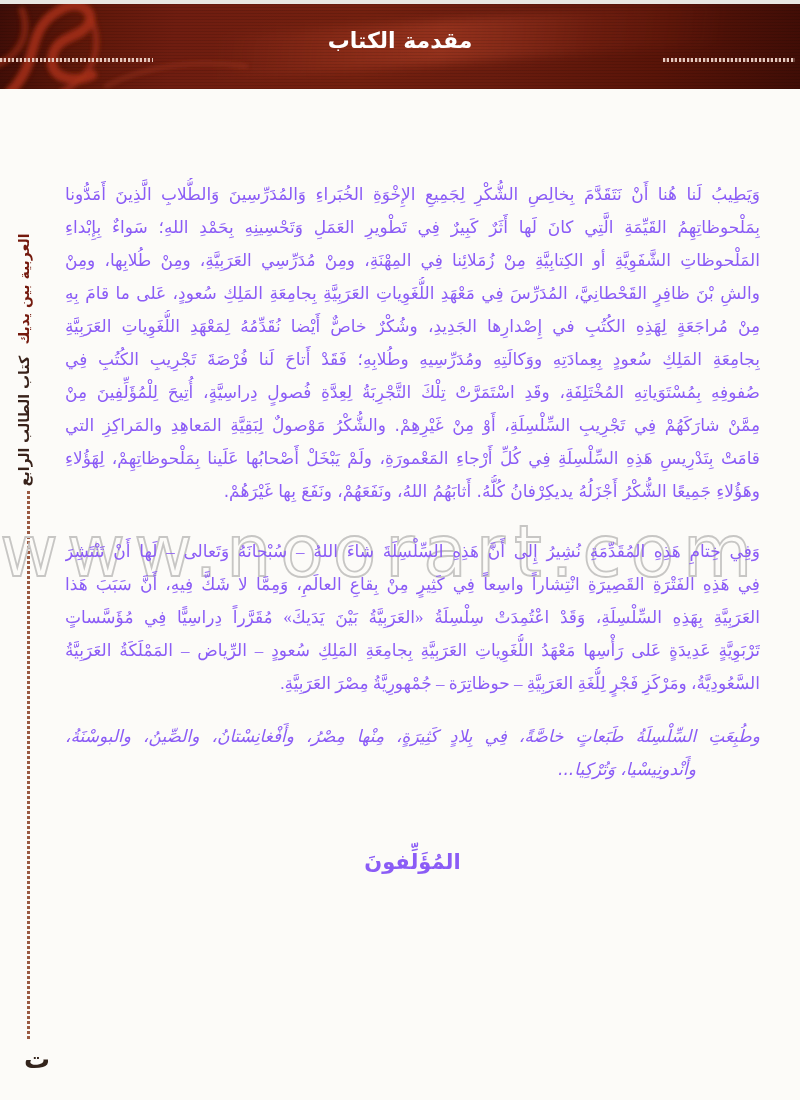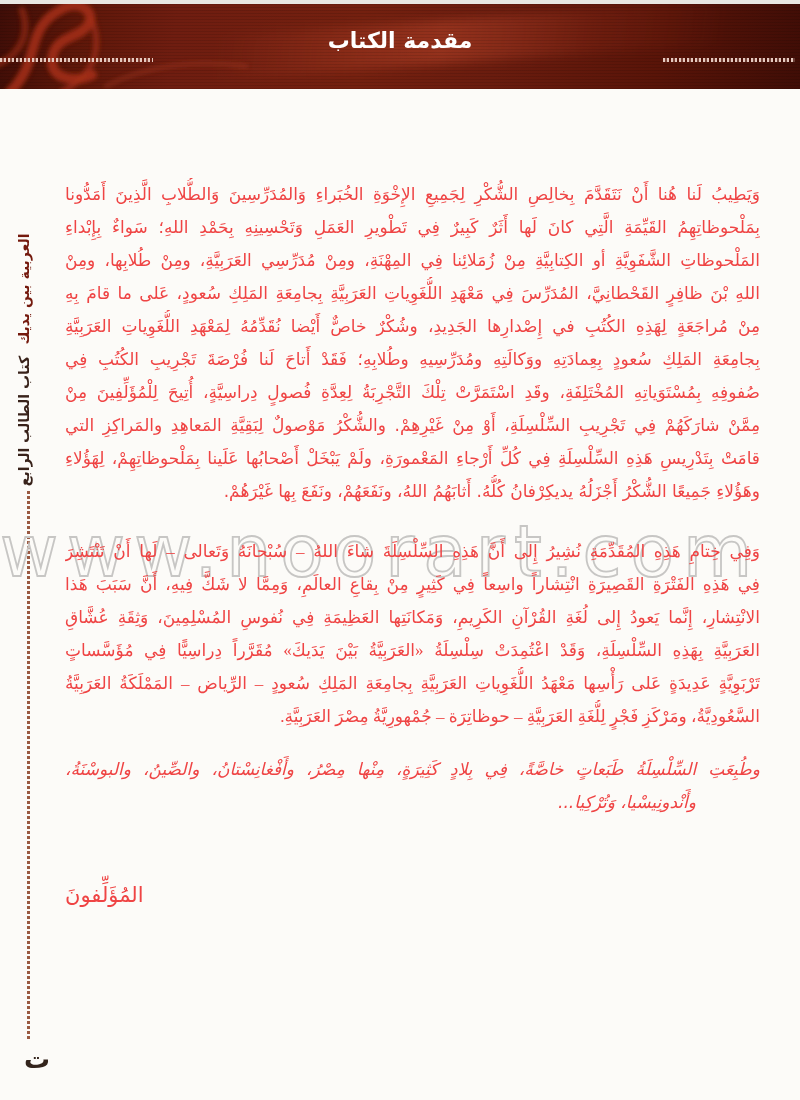--- a/index.html
+++ b/index.html
@@ -63,34 +63,34 @@
     font-size:71px; letter-spacing:9px; line-height:60px;
     color:transparent; -webkit-text-stroke:1.8px #c7c6c4;
   }
   @supports not (-webkit-text-stroke:1px #000) {
     .watermark { color:#d2d1cf; }
   }
 
   
   .content {
     position:absolute; top:174px; right:40px; width:695px; z-index:2;
-    direction:rtl; color:#ef4444;
+    direction:rtl; color:#8b5cf6;
   }
   .tline {
     height:33px; line-height:33px; font-size:17px; overflow:hidden;
     text-align:justify; text-align-last:justify;
   }
   .para .tline:last-child { text-align-last:right; }
   .para-1 { margin:0 0 27px 0; }
   .para-2 { margin:0 0 20px 0;font-family:Liberation Serif, serif; }
   .para-3 { margin:0;font-style:italic; }
   .para-3 .tline:last-child { padding-right:64px; }
   .signature {
-    margin-top:64px; font-size:21px; font-weight:normal;
-    text-align:left; direction:rtl;
+    margin-top:64px; font-size:21px; font-weight:bold;
+    text-align:center; direction:rtl;
   }
 
   
   .page-letter {
     position:absolute; left:24px; top:1040px;
     font-size:26px; font-weight:bold; color:#33241c; direction:rtl;
   }
 </style>
 </head>
 <body>
@@ -120,32 +120,31 @@
   <div class="side-text side-book">كتاب الطالب الرابع</div>
   <div class="side-rule"></div>
 
   <div class="watermark">www.noorart.com</div>
 
   <main class="content">
     <div class="para para-1">
         <div class="tline">وَيَطِيبُ لَنا هُنا أَنْ نَتَقَدَّمَ بِخالِصِ الشُّكْرِ لِجَمِيعِ الإِخْوَةِ الخُبَراءِ وَالمُدَرِّسِينَ وَالطُّلابِ الَّذِينَ أَمَدُّونا</div>
         <div class="tline">بِمَلْحوظاتِهِمُ القَيِّمَةِ الَّتِي كانَ لَها أَثَرٌ كَبِيرٌ فِي تَطْويرِ العَمَلِ وَتَحْسِينِهِ بِحَمْدِ اللهِ؛ سَواءٌ بِإِبْداءِ</div>
         <div class="tline">المَلْحوظاتِ الشَّفَوِيَّةِ أو الكِتابِيَّةِ مِنْ زُمَلائِنا فِي المِهْنَةِ، ومِنْ مُدَرِّسِي العَرَبِيَّةِ، ومِنْ طُلابِها، ومِنْ</div>
-        <div class="tline">اللهِ بْنَ ظافِرٍ القَحْطانِيَّ، المُدَرِّسَ فِي مَعْهَدِ اللُّغَوِياتِ العَرَبِيَّةِ بِجامِعَةِ المَلِكِ سُعودٍ، عَلى ما قامَ بِهِ</div>
+        <div class="tline">والشِ بْنَ ظافِرٍ القَحْطانِيَّ، المُدَرِّسَ فِي مَعْهَدِ اللُّغَوِياتِ العَرَبِيَّةِ بِجامِعَةِ المَلِكِ سُعودٍ، عَلى ما قامَ بِهِ</div>
         <div class="tline">مِنْ مُراجَعَةٍ لِهَذِهِ الكُتُبِ في إِصْدارِها الجَدِيدِ، وشُكْرٌ خاصٌّ أَيْضا نُقَدِّمُهُ لِمَعْهَدِ اللُّغَوِياتِ العَرَبِيَّةِ</div>
         <div class="tline">بِجامِعَةِ المَلِكِ سُعودٍ بِعِمادَتِهِ ووَكالَتِهِ ومُدَرِّسِيهِ وطُلابِهِ؛ فَقَدْ أَتاحَ لَنا فُرْصَةَ تَجْرِيبِ الكُتُبِ فِي</div>
         <div class="tline">صُفوفِهِ بِمُسْتَوَياتِهِ المُخْتَلِفَةِ، وقَدِ اسْتَمَرَّتْ تِلْكَ التَّجْرِبَةُ لِعِدَّةِ فُصولٍ دِراسِيَّةٍ، أُتِيحَ لِلْمُؤَلِّفِينَ مِنْ</div>
         <div class="tline">مِمَّنْ شارَكَهُمْ فِي تَجْرِيبِ السِّلْسِلَةِ، أَوْ مِنْ غَيْرِهِمْ. والشُّكْرُ مَوْصولٌ لِبَقِيَّةِ المَعاهِدِ والمَراكِزِ التي</div>
         <div class="tline">قامَتْ بِتَدْرِيسِ هَذِهِ السِّلْسِلَةِ فِي كُلِّ أَرْجاءِ المَعْمورَةِ، ولَمْ يَبْخَلْ أَصْحابُها عَلَينا بِمَلْحوظاتِهِمْ، لِهَؤُلاءِ</div>
         <div class="tline">وهَؤُلاءِ جَمِيعًا الشُّكْرُ أَجْزَلُهُ يديكِرْفانُ كُلُّهُ. أَثابَهُمُ اللهُ، ونَفَعَهُمْ، ونَفَعَ بِها غَيْرَهُمْ.</div>
       </div>
     <div class="para para-2">
         <div class="tline">وَفِي خِتامِ هَذِهِ المُقَدِّمَةِ نُشِيرُ إِلى أَنَّ هَذِهِ السِّلْسِلَةَ شاءَ اللهُ – سُبْحانَهُ وَتَعالى – لَها أَنْ تَنْتَشِرَ</div>
         <div class="tline">فِي هَذِهِ الفَتْرَةِ القَصِيرَةِ انْتِشاراً واسِعاً فِي كَثِيرٍ مِنْ بِقاعِ العالَمِ، وَمِمَّا لا شَكَّ فِيهِ، أَنَّ سَبَبَ هَذا</div>
-        <div class="tline">الانْتِشارِ، إِنَّما يَعودُ إِلى لُغَةِ القُرْآنِ الكَرِيمِ، وَمَكانَتِها العَظِيمَةِ فِي نُفوسِ المُسْلِمِينَ، وَثِقَةِ عُشَّاقِ</div>
         <div class="tline">العَرَبِيَّةِ بِهَذِهِ السِّلْسِلَةِ، وَقَدْ اعْتُمِدَتْ سِلْسِلَةُ «العَرَبِيَّةُ بَيْنَ يَدَيكَ» مُقَرَّراً دِراسِيًّا فِي مُؤَسَّساتٍ</div>
         <div class="tline">تَرْبَوِيَّةٍ عَدِيدَةٍ عَلى رَأْسِها مَعْهَدُ اللُّغَوِياتِ العَرَبِيَّةِ بِجامِعَةِ المَلِكِ سُعودٍ – الرِّياض – المَمْلَكَةُ العَرَبِيَّةُ</div>
         <div class="tline">السَّعُودِيَّةُ، ومَرْكَزِ فَجْرٍ لِلُّغَةِ العَرَبِيَّةِ – حوظاتِرَة – جُمْهورِيَّةُ مِصْرَ العَرَبِيَّةِ.</div>
       </div>
     <div class="para para-3">
         <div class="tline">وطُبِعَتِ السِّلْسِلَةُ طَبَعاتٍ خاصَّةً، فِي بِلادٍ كَثِيرَةٍ، مِنْها مِصْرُ، وأَفْغانِسْتانُ، والصِّينُ، والبوسْنَةُ،</div>
         <div class="tline">وأَنْدونِيسْيا، وَتُرْكِيا...</div>
       </div>
     <div class="signature">المُؤَلِّفونَ</div>
   </main>

